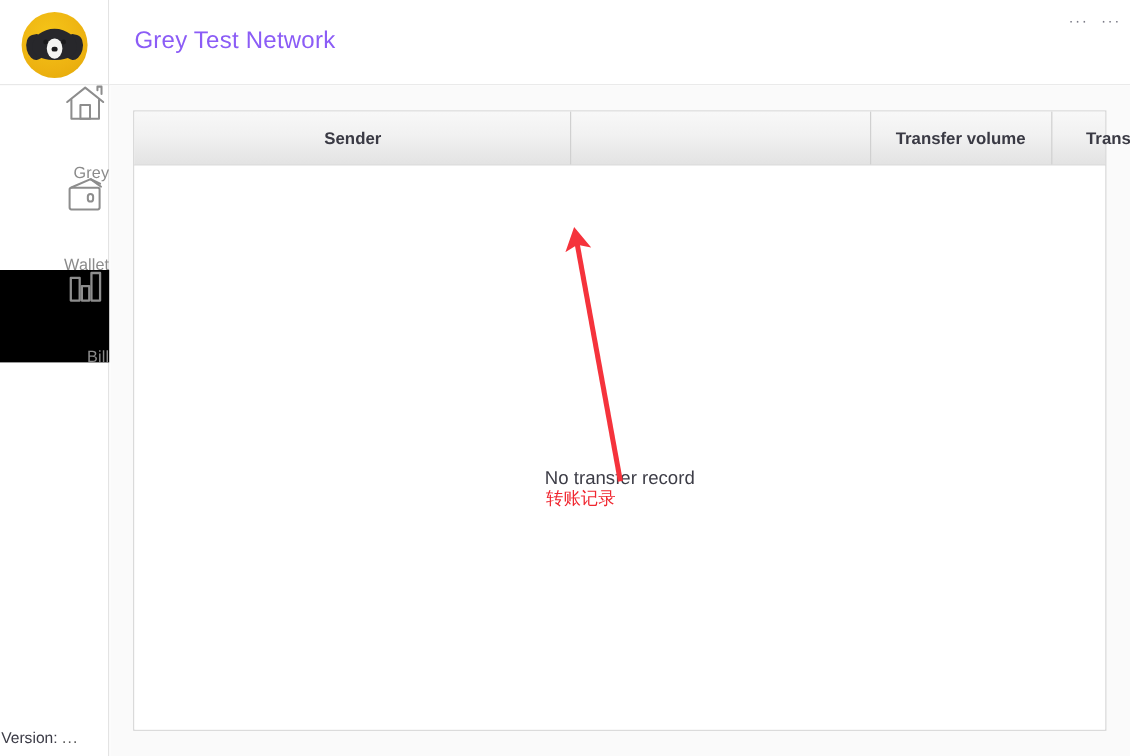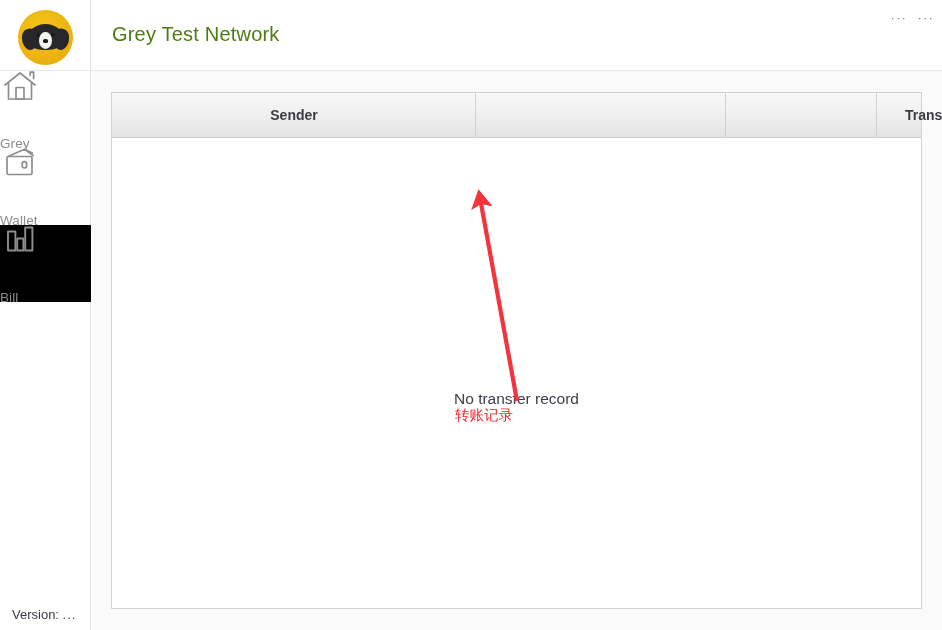--- a/index.html
+++ b/index.html
@@ -97,21 +97,21 @@
     background: #1a1a1c;
     border-radius: 40%;
   }
 
   .nav-item {
     position: relative;
     width: 91px;
     height: 77px;
     display: flex;
     flex-direction: column;
-    align-items: flex-start;
+    align-items: flex-end;
     justify-content: center;
     cursor: pointer;
     background: transparent;
     gap: 28px;
   }
   .nav-item.active { background: #000000; }
   .nav-item .nav-icon {
     width: 40px; height: 38px;
     display: flex; align-items: center; justify-content: center;
   }
@@ -119,40 +119,40 @@
     margin-top: 5px;
     font-size: 13.5px;
     color: #8b8b8b;
     letter-spacing: .1px;
   }
 
   #version {
     position: absolute;
     left: 0; bottom: 8px;
     width: 91px;
-    padding-left: 12px;
+    padding-left: 1px;
     font-size: 13px;
     color: #3b3b46;
     white-space: nowrap;
   }
   #version .dots { color: #555; letter-spacing: 1px; }
 
   
   #titlebar {
     position: absolute;
     left: 91px; top: 0;
     width: 851px; height: 71px;
     background: #ffffff;
     border-bottom: 1px solid #eaeaea;
   }
   #page-title {
     position: absolute;
     left: 21px; top: 23px;
     font-size: 20px;
-    color: #4d7c0f;
+    color: #8b5cf6;
     letter-spacing: .2px;
   }
   .win-dots {
     position: absolute;
     top: 11px;
     font-size: 13px;
     line-height: 13px;
     color: #7a7a86;
     letter-spacing: 1.2px;
     cursor: pointer;
@@ -298,20 +298,21 @@
     <div id="page-title">Grey Test Network</div>
     <div class="win-dots" id="win-dots-1">···</div>
     <div class="win-dots" id="win-dots-2">···</div>
   </div>
 
   <div id="main">
     <div id="table-card">
 
       <div id="thead">
         <div class="th" style="left:1px;   width:362px;">Sender</div>
+        <div class="th" style="left:613px; width:151px;">Transfer volume</div>
         <div class="th" style="left:764px; width:146px;">Transfer time</div>
 
         <div class="divider" style="left:363px;"></div>
         <div class="divider" style="left:613px;"></div>
         <div class="divider" style="left:764px;"></div>
 
       </div>
 
       <div id="tbody">
         <div id="empty-text">No transfer record</div>

